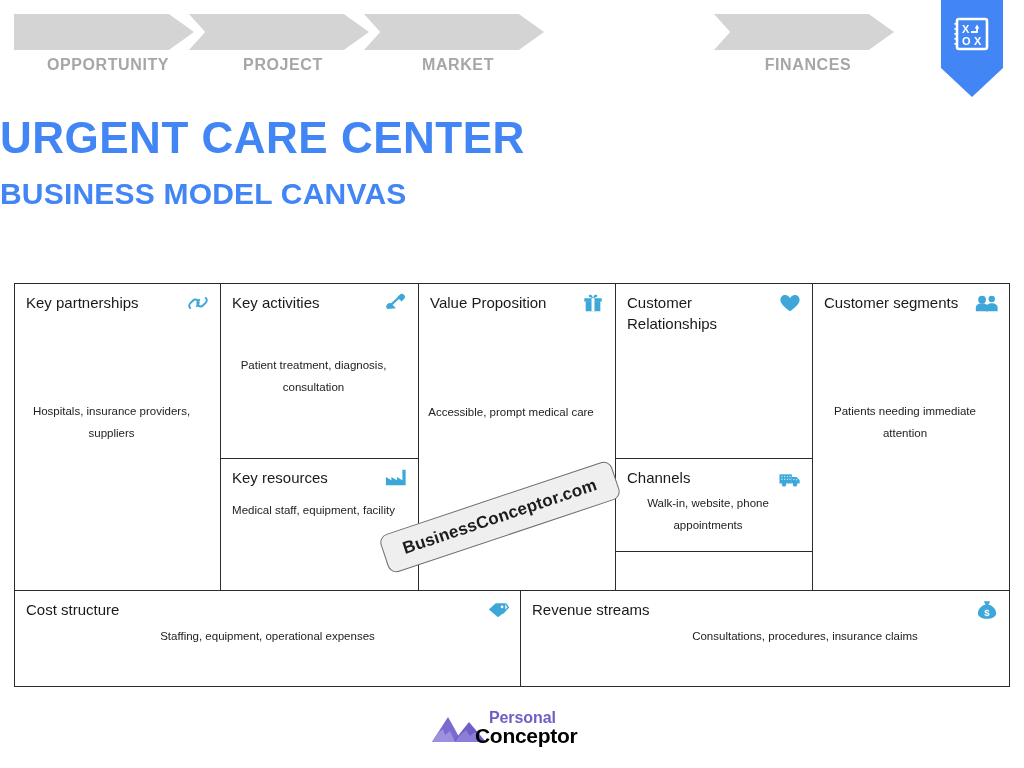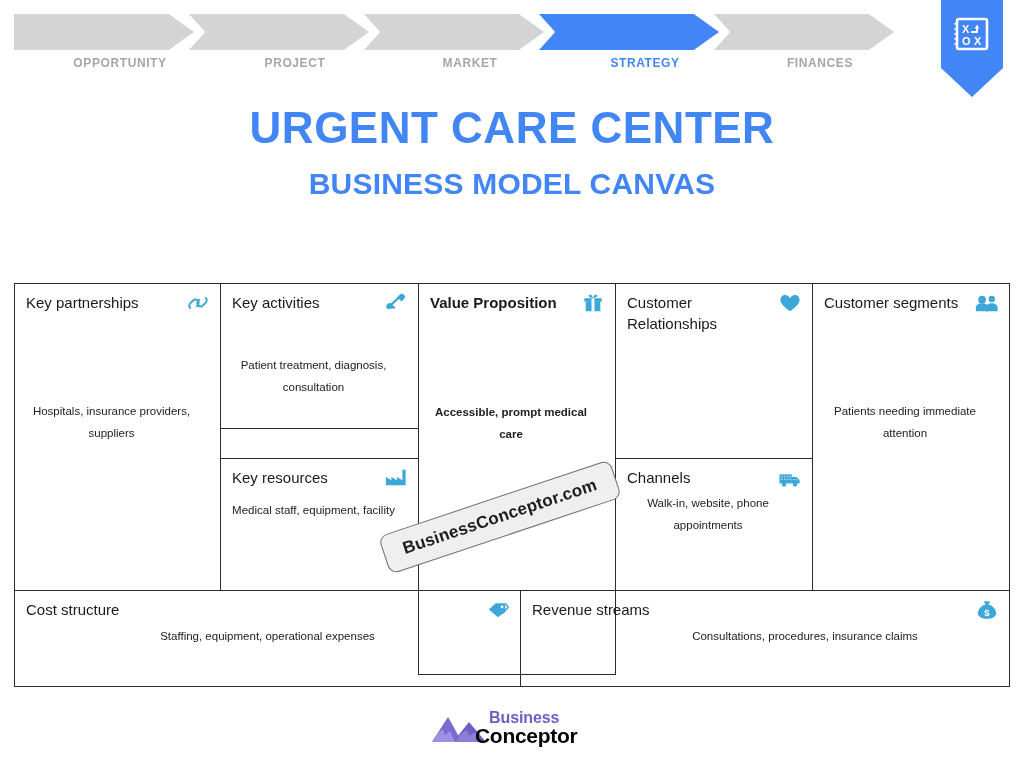--- a/index.html
+++ b/index.html
@@ -43,24 +43,24 @@
     clip-path: polygon(0 0, 86% 0, 100% 50%, 86% 100%, 0 100%, 0 0);
   }
   .step.has-notch .step-shape {
     clip-path: polygon(0 0, 86% 0, 100% 50%, 86% 100%, 0 100%, 9% 50%);
   }
   .step.active .step-shape { background: #4285f4; }
 
   .step-label {
     position: absolute;
     top: 42px;
-    left: 16px;
+    left: 4px;
     width: 100%;
     text-align: center;
-    font-size: 12px;
+    font-size: 16px;
     font-weight: bold;
     letter-spacing: 0.6px;
     color: #a6a6a6;
     white-space: nowrap;
   }
   .step.active .step-label { color: #4285f4; }
 
   
   #strategy-pin {
     position: absolute;
@@ -78,23 +78,23 @@
   }
   #strategy-pin .pin-icon {
     position: absolute;
     left: 11px; top: 14px;
     width: 40px; height: 40px;
   }
 
   
   #titleblock {
     position: absolute;
-    left: 0; top: 104px;
+    left: 0; top: 114px;
     width: 1024px;
-    text-align: center;
+    text-align: left;
   }
   #main-title {
     font-size: 44px;
     font-weight: bold;
     color: #4285f4;
     letter-spacing: 0.5px;
     line-height: 1.08;
   }
   #sub-title {
     margin-top: 15px;
@@ -150,25 +150,25 @@
     left: 9px;
     right: 21px;
     font-size: 11.5px;
     color: #222222;
     text-align: center;
     line-height: 1.95;
   }
 
   
   #cell-key-partnerships   { left: 0;   top: 0;   width: 207px; height: 308px; }
-  #cell-key-activities     { left: 206px; top: 0; width: 199px; height: 146px; }
+  #cell-key-activities     { left: 206px; top: 0; width: 199px; height: 176px; }
   #cell-key-resources      { left: 206px; top: 175px; width: 199px; height: 133px; }
-  #cell-value-proposition  { left: 404px; top: 0;   width: 198px; height: 392px; font-weight: bold; }
+  #cell-value-proposition  { left: 404px; top: 0;   width: 198px; height: 308px; }
   #cell-customer-relations { left: 601px; top: 0;   width: 198px; height: 176px; }
-  #cell-channels           { left: 601px; top: 175px; width: 198px; height: 133px; }
+  #cell-channels           { left: 601px; top: 175px; width: 198px; height: 94px; }
   #cell-customer-segments  { left: 798px; top: 0;   width: 198px; height: 308px; }
   #cell-cost-structure     { left: 0;   top: 307px; width: 507px; height: 97px; }
   #cell-revenue-streams    { left: 506px; top: 307px; width: 490px; height: 97px; }
 
   #cell-key-partnerships .cell-body  { top: 116px; }
   #cell-key-activities .cell-body    { top: 70px; }
   #cell-key-resources .cell-body     { top: 40px; }
   #cell-value-proposition .cell-body { top: 117px; }
   #cell-customer-relations .cell-body{ top: 70px; }
   #cell-channels .cell-body          { top: 33px; }
@@ -252,24 +252,20 @@
     <div class="step has-notch" id="step-1" style="left:189px; width:180px;">
       <div class="step-shape"></div>
       <div class="step-label">PROJECT</div>
     </div>
 
     <div class="step has-notch" id="step-2" style="left:364px; width:180px;">
       <div class="step-shape"></div>
       <div class="step-label">MARKET</div>
     </div>
 
-    <div class="step has-notch active" id="step-3" style="left:539px; width:180px;">
-      <div class="step-shape"></div>
-      <div class="step-label">STRATEGY</div>
-    </div>
 
     <div class="step has-notch" id="step-4" style="left:714px; width:180px;">
       <div class="step-shape"></div>
       <div class="step-label">FINANCES</div>
     </div>
 
     <div id="strategy-pin">
       <div class="pin-body"></div>
       <div class="pin-icon">
         <svg viewBox="0 0 40 40" xmlns="http://www.w3.org/2000/svg">
@@ -434,18 +430,18 @@
   <div id="footer-logo">
     <div id="logo-mark">
       <svg viewBox="0 0 64 34" xmlns="http://www.w3.org/2000/svg">
         <path d="M1 31 L17 6 L31 31 Z" fill="#7a6bd0"></path>
         <path d="M22 31 L38 11 L55 31 Z" fill="#6e5fc4"></path>
         <path d="M6 23 L12 18 L14 24 L19 20 L24 31 L1 31 Z" fill="#9c90e0"></path>
         <path d="M29 24 L35 19 L39 25 L44 21 L50 31 L24 31 Z" fill="#8b7dd8"></path>
       </svg>
     </div>
     <div id="logo-words">
-      <span id="logo-word-1">Business</span>
+      <span id="logo-word-1">Personal</span>
       <span id="logo-word-2">Conceptor</span>
     </div>
   </div>
 
 </div>
 
 </body></html>

